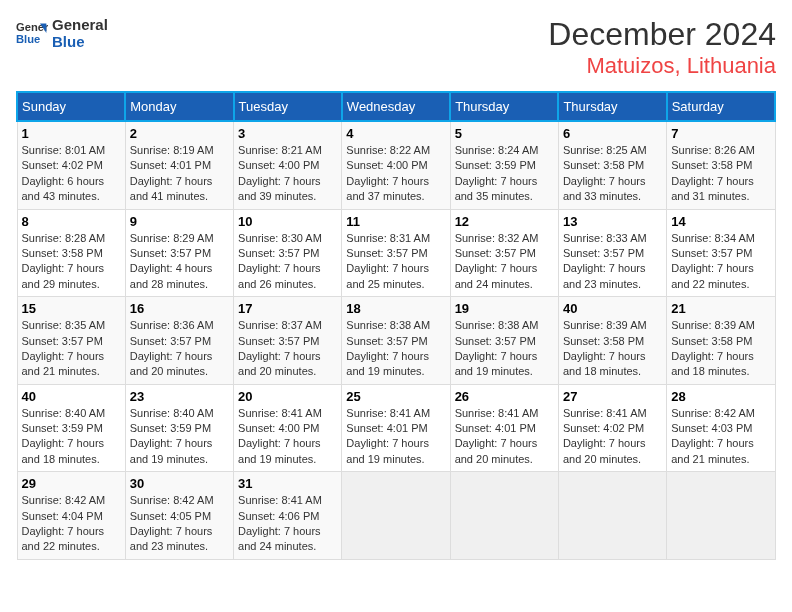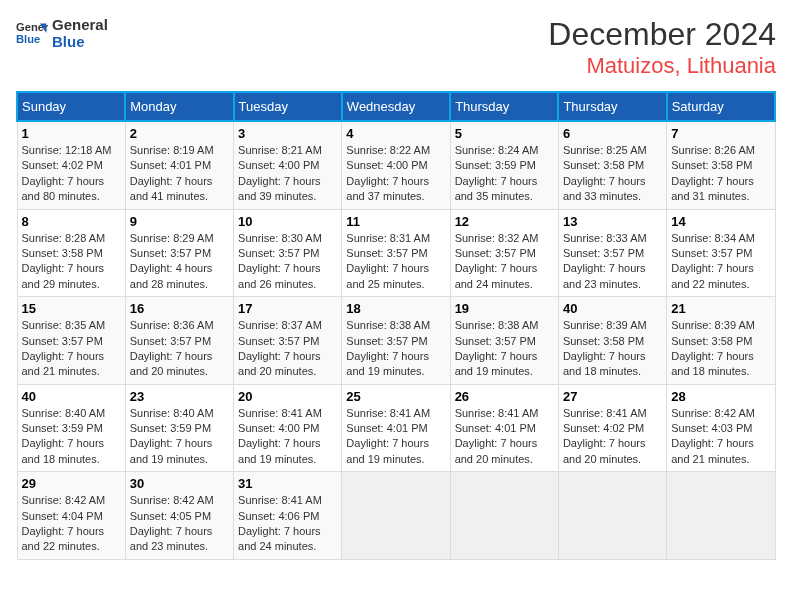--- a/index.html
+++ b/index.html
@@ -110,23 +110,23 @@
         <th>Thursday</th>
         <th>Thursday</th>
         <th>Saturday</th>
       </tr>
   </thead>
   <tbody id="calendar-body">
       <tr>
         <td>
           <span class="day-num">1</span>
           <div class="day-info">
-            <span>Sunrise: 12:18 AM</span><br>
+            <span>Sunrise: 8:01 AM</span><br>
             <span>Sunset: 4:02 PM</span><br>
-            <span>Daylight: 7 hours and 80 minutes.</span>
+            <span>Daylight: 6 hours and 43 minutes.</span>
           </div>
         </td>
         <td>
           <span class="day-num">2</span>
           <div class="day-info">
             <span>Sunrise: 8:19 AM</span><br>
             <span>Sunset: 4:01 PM</span><br>
             <span>Daylight: 7 hours and 41 minutes.</span>
           </div>
         </td>

